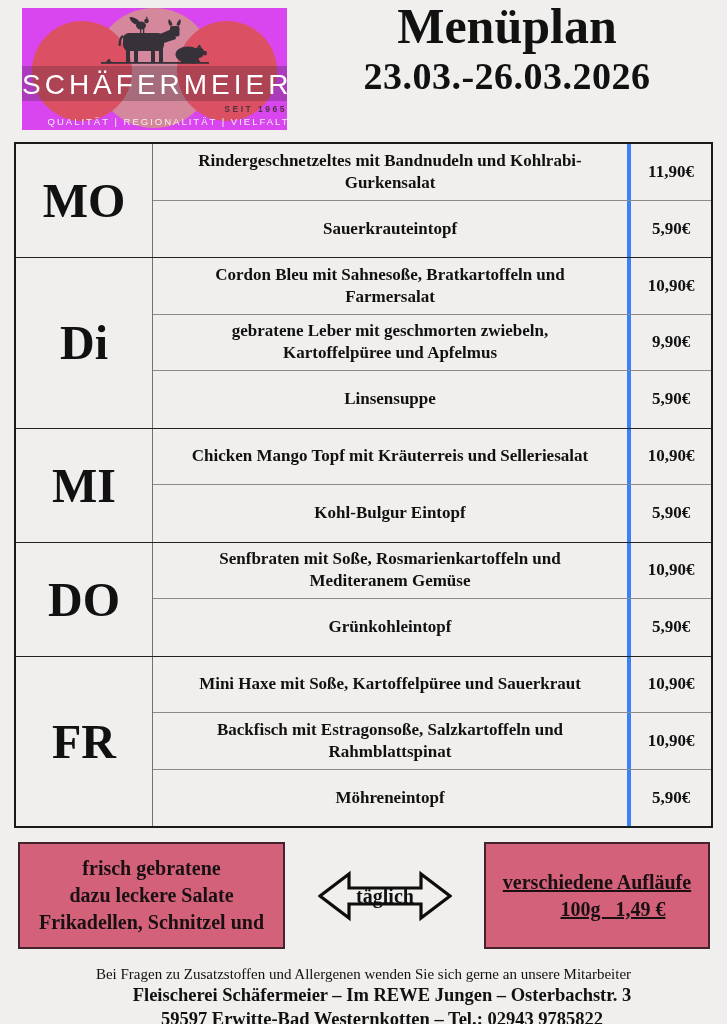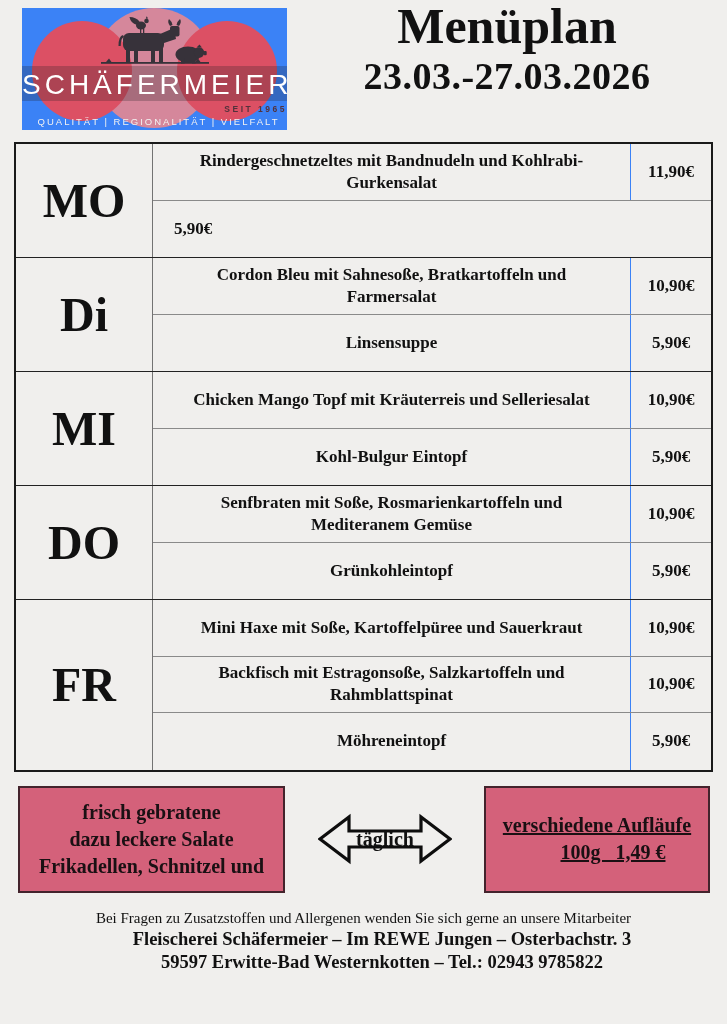--- a/index.html
+++ b/index.html
@@ -12,21 +12,21 @@
     overflow:hidden;
     position:relative;
   }
 
   
   .header { display:flex; align-items:flex-start; }
   .logo {
     position:relative; flex:0 0 auto;
     width:265px; height:122px;
     margin:8px 0 0 22px;
-    background:#3b82f6;
+    background:#d946ef;
     overflow:hidden;
   }
   .circle { position:absolute; border-radius:50%; }
   .c-center { left:72px; top:0;  width:120px; height:120px; background:#d5879b; }
   .c-left   { left:10px; top:13px; width:100px; height:100px; background:#dc5064; }
   .c-right  { right:10px; top:13px; width:100px; height:100px; background:#dc5064; }
   .animals  { position:absolute; left:50%; transform:translateX(-50%); top:8px; width:132px; height:53px; z-index:3; }
   .logo-band {
     position:absolute; left:0; right:0; top:58px; height:35px;
     background:rgba(30,26,30,0.25); z-index:3;
@@ -37,21 +37,21 @@
     font-family:"Liberation Sans","DejaVu Sans",sans-serif;
     font-size:28px; letter-spacing:4px; white-space:nowrap;
   }
   .logo-since {
     position:absolute; left:0; width:100%; top:96px; z-index:4;
     text-align:right; color:#53323c;
     font-family:"Liberation Sans","DejaVu Sans",sans-serif;
     font-size:8.5px; font-weight:bold; letter-spacing:2.5px;
   }
   .logo-tagline {
-    position:absolute; left:4px; width:100%; bottom:3px; z-index:4;
+    position:absolute; left:14px; width:100%; bottom:3px; z-index:4;
     text-align:center; color:#f2f2f2;
     font-family:"Liberation Sans","DejaVu Sans",sans-serif;
     font-size:9.5px; letter-spacing:2px; white-space:nowrap;
   }
 
   .title-block { flex:1 1 auto; text-align:center; }
   .title { margin:0; font-size:50px; font-weight:bold; line-height:1.05; }
   .date-range { font-size:38px; font-weight:bold; letter-spacing:0.5px; margin-top:1px; }
 
   
@@ -68,21 +68,21 @@
     border-right:1px solid #737373;
   }
   .dishes { flex:1 1 auto; display:flex; flex-direction:column; }
   .dish-row { display:flex; height:56.5px; border-bottom:1px solid #8a8a8a; }
   .dish-row:last-child { border-bottom:none; }
   .dish-name {
     flex:1 1 auto;
     display:flex; align-items:center; justify-content:center;
     text-align:center; font-weight:bold; font-size:17px; line-height:1.3;
     padding:2px 24px;
-    border-right:1px solid #3b82f6;
+    border-right:4px solid #3b82f6;
   }
   .dish-price {
     flex:0 0 80px;
     display:flex; align-items:center; justify-content:center;
     font-weight:bold; font-size:17px;
   }
 
   
   .promo { display:flex; align-items:center; margin:14px 17px 0 18px; height:107px; }
   .promo-box {
@@ -142,47 +142,52 @@
           <path d="M107.5 31.6 l3 -3.2 2.4 3.2 z"></path>
         </g>
       </svg>
       <div class="logo-band"></div>
       <div class="logo-name">SCHÄFERMEIER</div>
       <div class="logo-since">SEIT 1965</div>
       <div class="logo-tagline">QUALITÄT | REGIONALITÄT | VIELFALT</div>
     </div>
     <div class="title-block">
       <h1 class="title">Menüplan</h1>
-      <div class="date-range">23.03.-27.03.2026</div>
+      <div class="date-range">23.03.-26.03.2026</div>
     </div>
   </header>
 
   <main class="menu-table" id="menu-table">
   <div class="day-block">
     <div class="day-cell">MO</div>
     <div class="dishes">
   <div class="dish-row">
     <div class="dish-name">Rindergeschnetzeltes mit Bandnudeln und Kohlrabi-Gurkensalat</div>
     <div class="dish-price">11,90€</div>
   </div>
 
   <div class="dish-row">
+    <div class="dish-name">Sauerkrauteintopf</div>
     <div class="dish-price">5,90€</div>
   </div>
 </div>
   </div>
 
   <div class="day-block">
     <div class="day-cell">Di</div>
     <div class="dishes">
   <div class="dish-row">
     <div class="dish-name">Cordon Bleu mit Sahnesoße, Bratkartoffeln und Farmersalat</div>
     <div class="dish-price">10,90€</div>
   </div>
 
+  <div class="dish-row">
+    <div class="dish-name">gebratene Leber mit geschmorten zwiebeln, Kartoffelpüree und Apfelmus</div>
+    <div class="dish-price">9,90€</div>
+  </div>
 
   <div class="dish-row">
     <div class="dish-name">Linsensuppe</div>
     <div class="dish-price">5,90€</div>
   </div>
 </div>
   </div>
 
   <div class="day-block">
     <div class="day-cell">MI</div>

